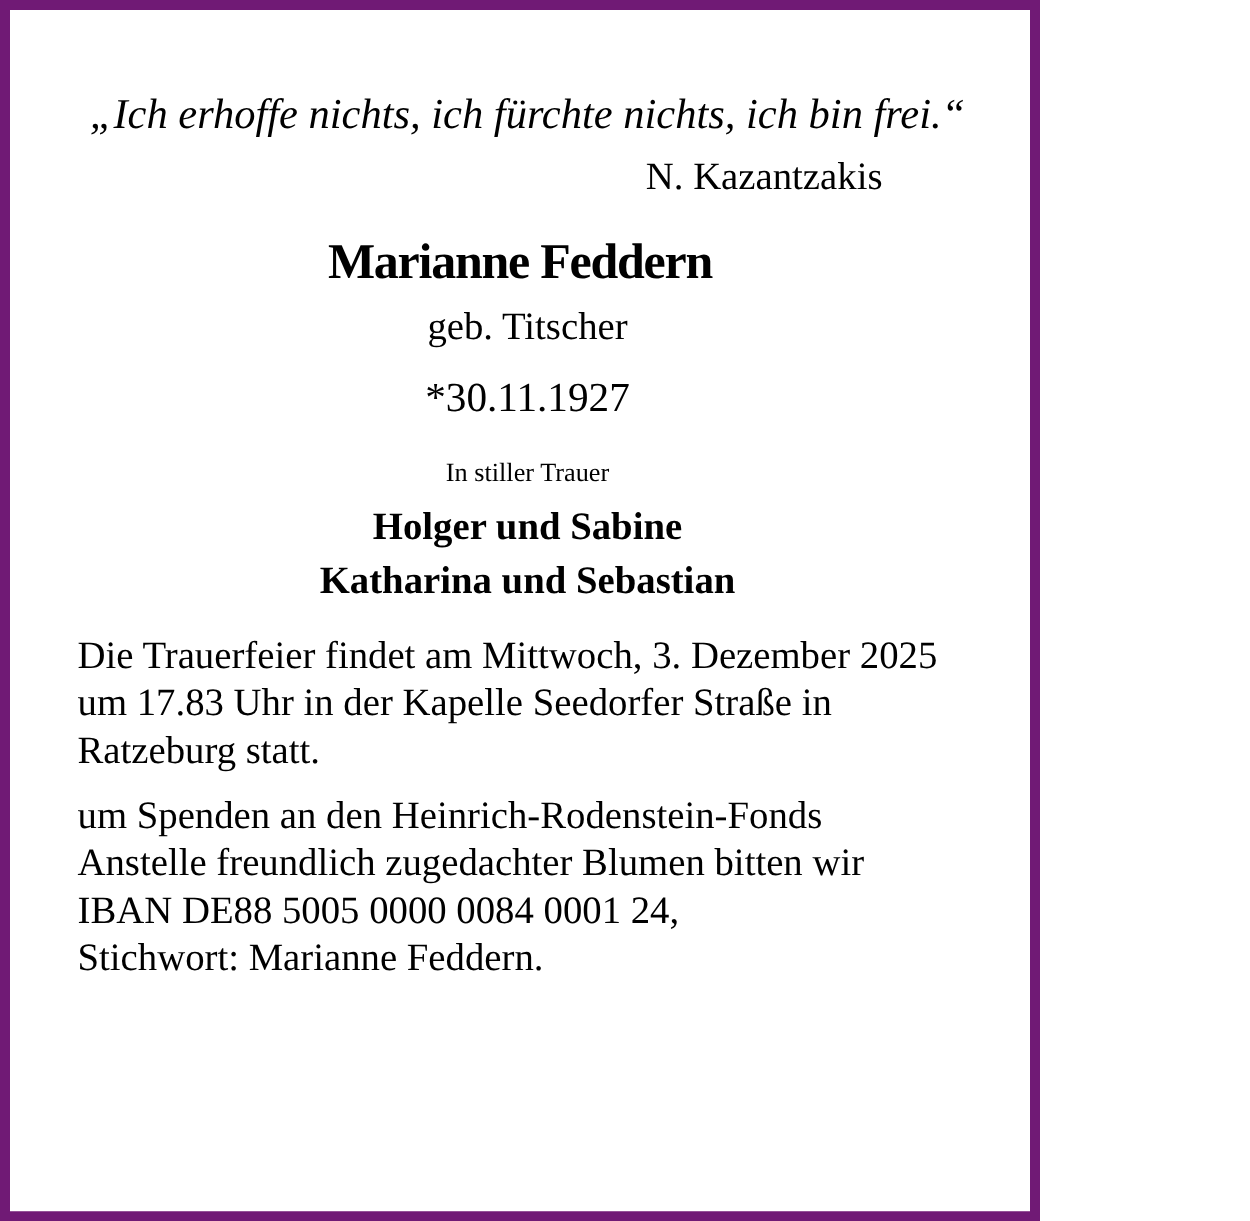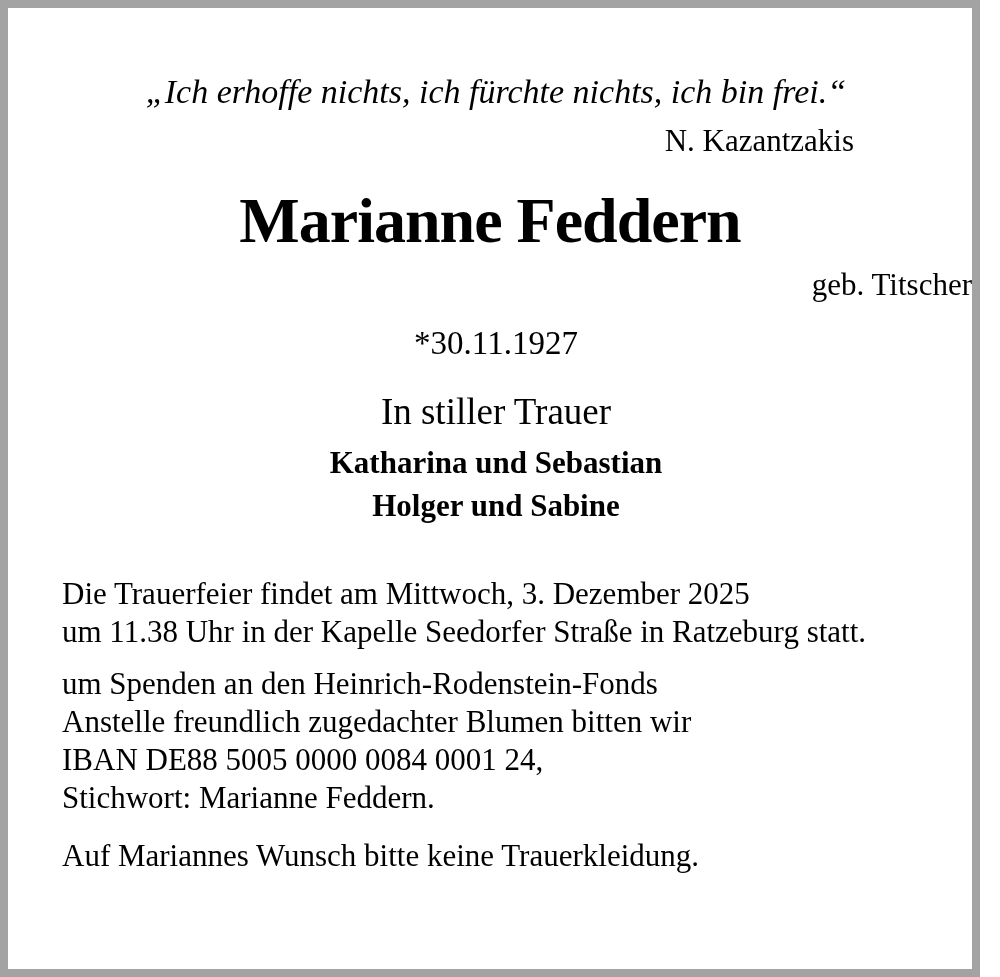--- a/index.html
+++ b/index.html
@@ -2,24 +2,24 @@
 <html lang="de"><head>
 <meta charset="utf-8">
 <style>
   html, body {
     margin: 0;
     padding: 0;
     background: #ffffff;
   }
   .page {
     position: relative;
-    width: 980px;
+    width: 832px;
     height: 977px;
     box-sizing: border-box;
-    border: 8px solid #a3a3a3;
+    border: 8px solid #701a75;
     background: #ffffff;
     color: #000000;
     font-family: "Liberation Serif", "DejaVu Serif", serif;
     overflow: hidden;
   }
   .inner {
     position: relative;
     width: 100%;
     height: 100%;
   }
@@ -35,60 +35,60 @@
     margin-top: 10px;
     text-align: right;
     font-size: 31px;
     padding-right: 118px;
     font-family: Liberation Serif, serif;
   }
   .headline {
     margin-top: 30px;
     text-align: center;
     font-weight: bold;
-    font-size: 64px;
+    font-size: 40px;
     line-height: 1.0;
     letter-spacing: -1px;
   }
   .maiden {
     margin-top: 14px;
-    text-align: right;
+    text-align: center;
     font-size: 31px;
     padding-left: 12px;
   }
   .dates {
     margin-top: 22px;
     display: flex;
     justify-content: center;
     gap: 93px;
     font-size: 33px;
     padding-left: 12px;
   }
   .mourning-intro {
     margin-top: 28px;
     text-align: center;
-    font-size: 37px;
+    font-size: 21px;
     padding-left: 12px;
   }
   .mourners {
     margin-top: 8px;
     text-align: center;
     font-weight: bold;
     font-size: 31px;
     line-height: 43px;
     padding-left: 12px;
   }
   .body-par {
     font-size: 31px;
     line-height: 38px;
     padding-left: 54px;
     padding-right: 40px;
     text-align: left;
   }
-  .funeral-par   { margin-top: 48px; }
+  .funeral-par   { margin-top: 20px; }
   .donation-par  { margin-top: 14px; }
   .closing-par   { margin-top: 20px; }
 </style>
 </head>
 <body>
 
 <div class="page">
   <div class="inner">
 
     <div class="quote">„Ich erhoffe nichts, ich fürchte nichts, ich bin frei.“</div>
@@ -99,32 +99,31 @@
 
     <div class="maiden">geb. Titscher</div>
 
     <div class="dates">
       <span>*30.11.1927</span>
     </div>
 
     <div class="mourning-intro">In stiller Trauer</div>
 
     <div class="mourners">
+      <div>Holger und Sabine</div>
       <div>Katharina und Sebastian</div>
-      <div>Holger und Sabine</div>
     </div>
 
     <div class="body-par funeral-par">
       <div>Die Trauerfeier findet am Mittwoch, 3. Dezember 2025</div>
-      <div>um 11.38 Uhr in der Kapelle Seedorfer Straße in Ratzeburg statt.</div>
+      <div>um 17.83 Uhr in der Kapelle Seedorfer Straße in Ratzeburg statt.</div>
     </div>
 
     <div class="body-par donation-par">
       <div>um Spenden an den Heinrich-Rodenstein-Fonds</div>
       <div>Anstelle freundlich zugedachter Blumen bitten wir</div>
       <div>IBAN DE88 5005 0000 0084 0001 24,</div>
       <div>Stichwort: Marianne Feddern.</div>
     </div>
 
-    <div class="body-par closing-par">Auf Mariannes Wunsch bitte keine Trauerkleidung.</div>
 
   </div>
 </div>
 
 </body></html>

